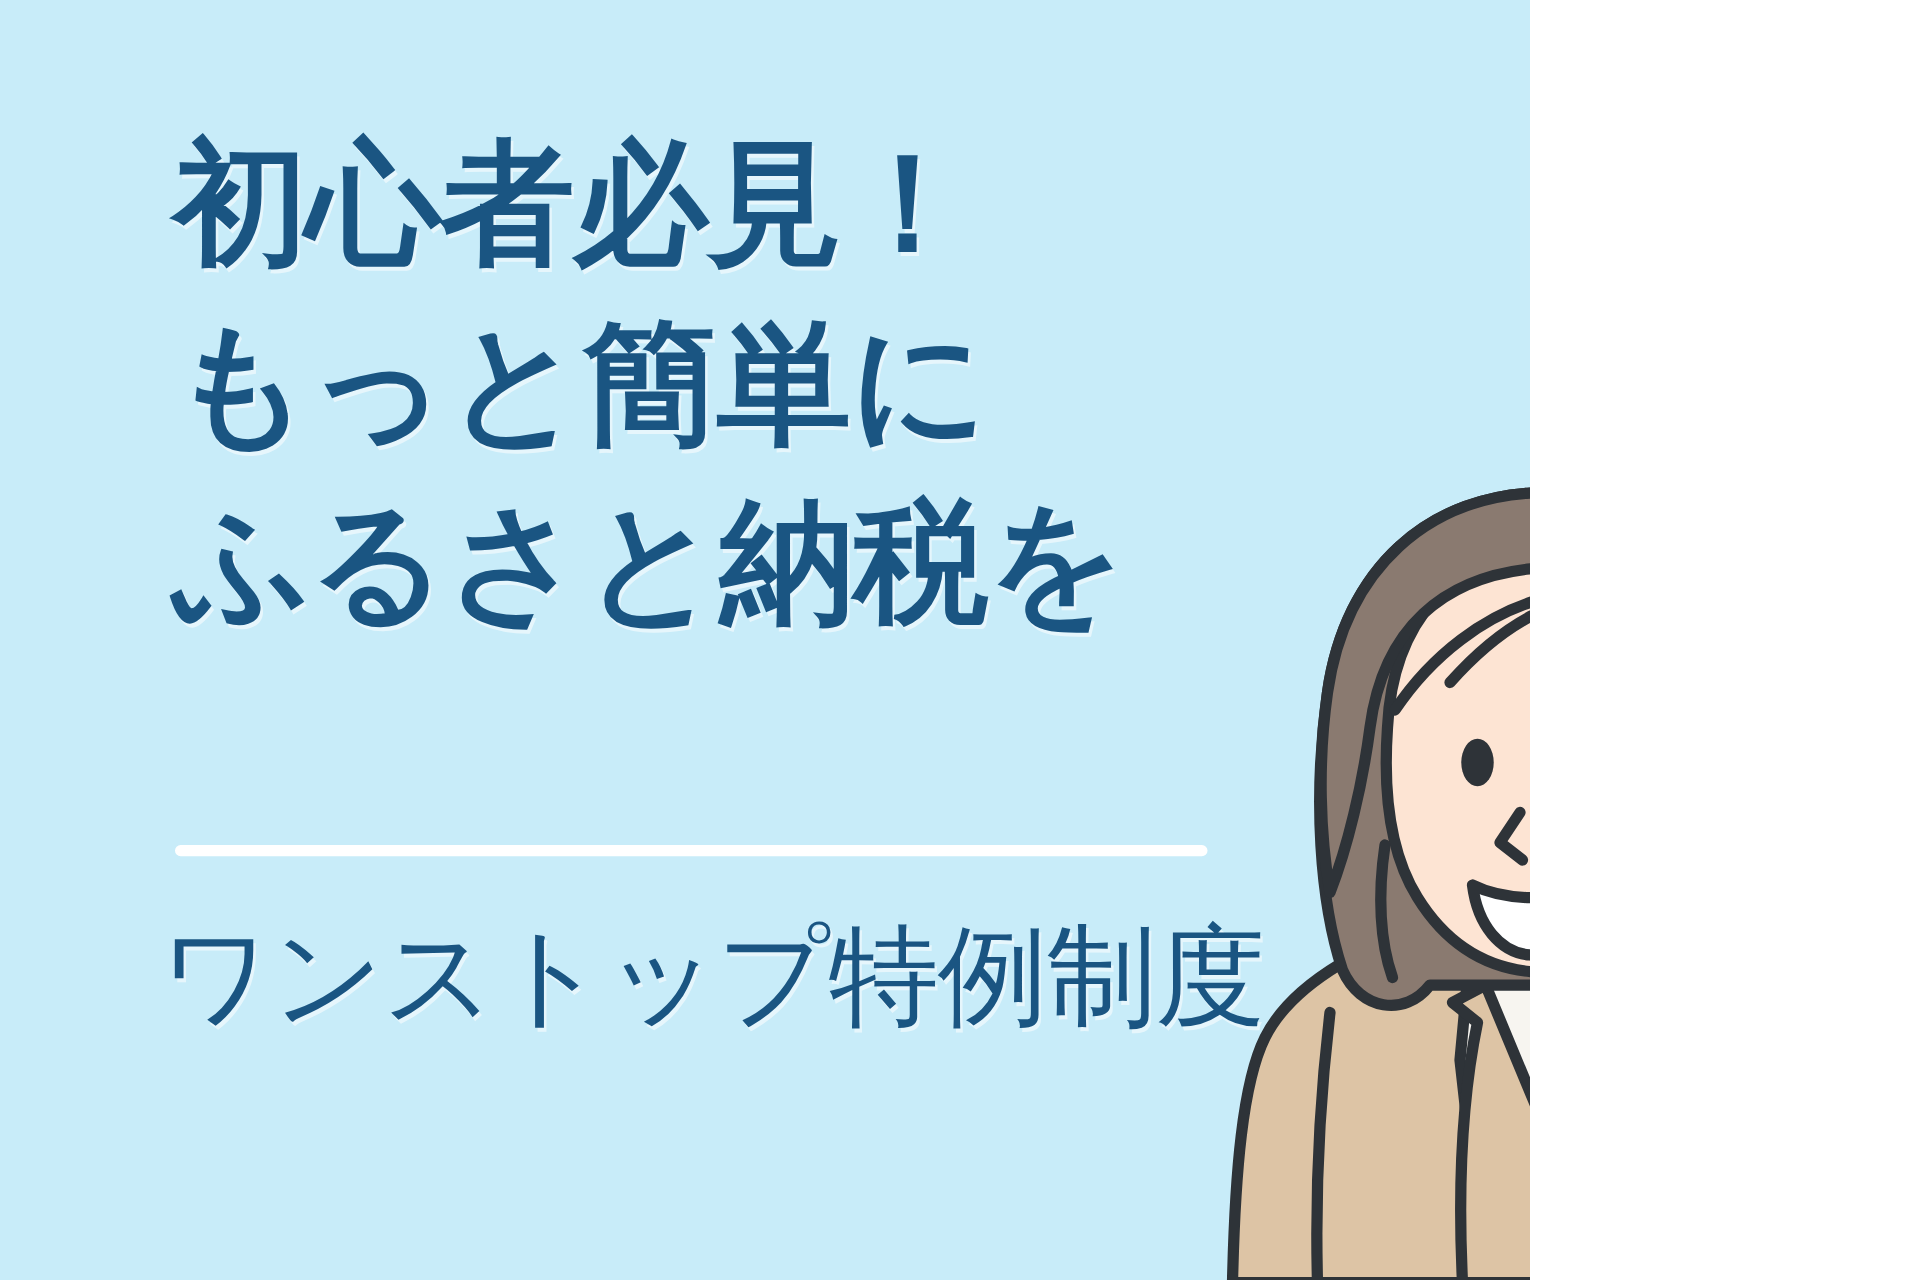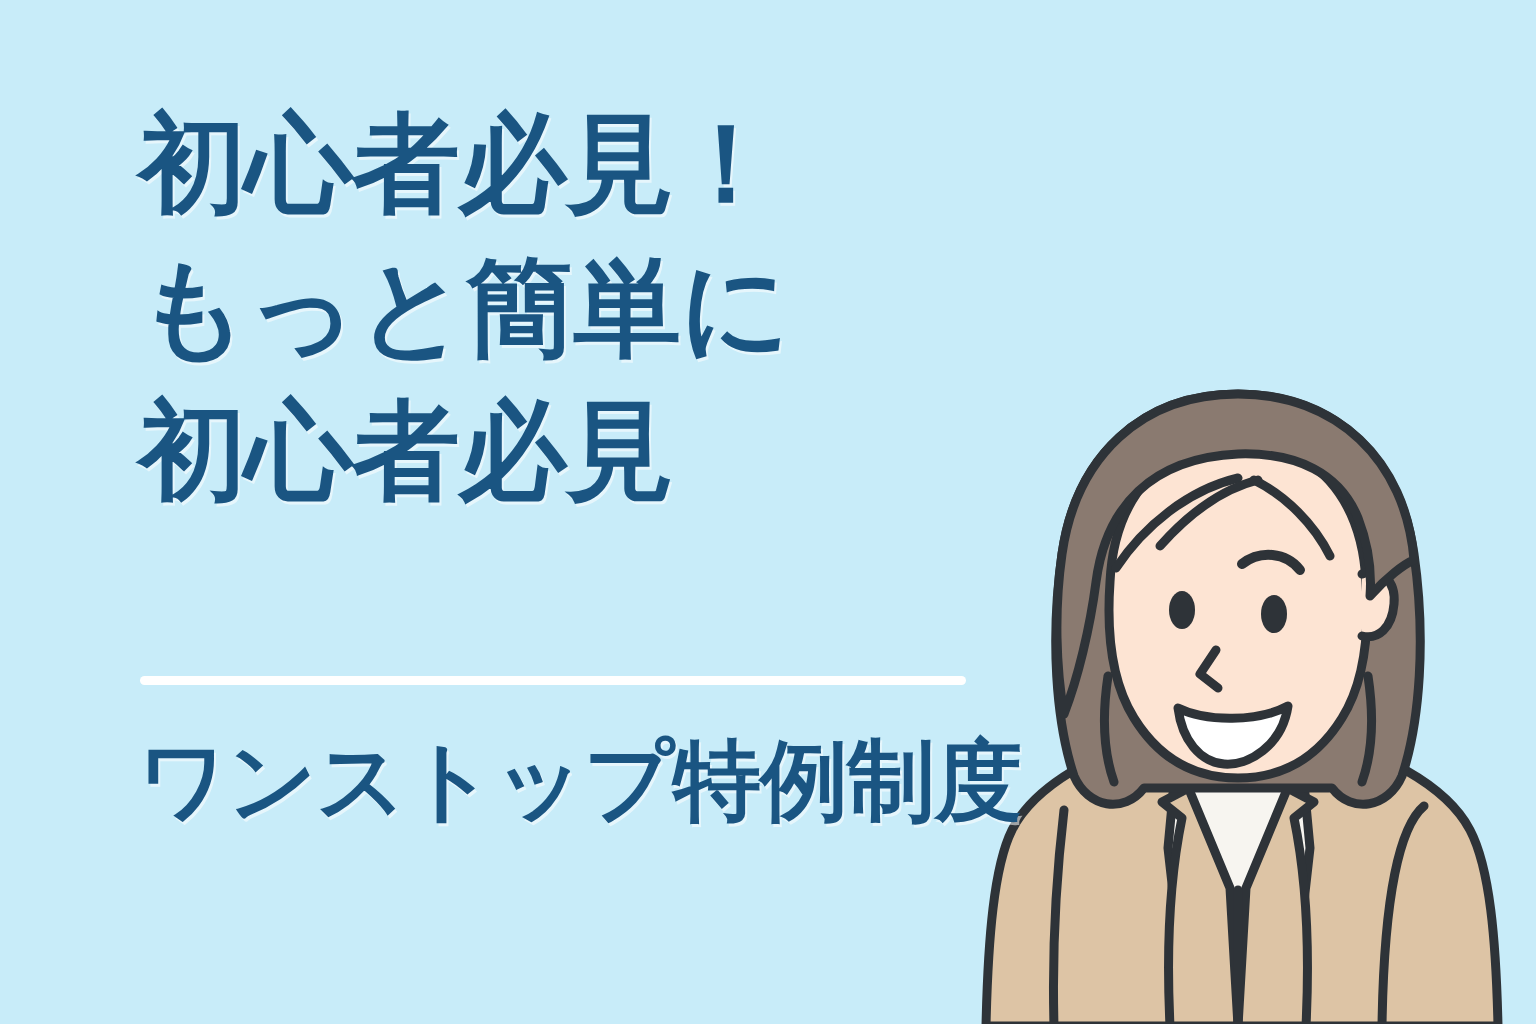--- a/index.html
+++ b/index.html
@@ -7,21 +7,21 @@
     padding: 0;
   }
   body {
     width: 1536px;
     height: 1024px;
     overflow: hidden;
     font-family: "DejaVu Sans", "Liberation Sans", sans-serif;
   }
   #banner {
     position: relative;
-    width: 1536px;
+    width: 1224px;
     height: 1024px;
     background: #c8ecf9;
     overflow: hidden;
   }
 
   
   #text-block {
     position: absolute;
     left: 138px;
     top: 92px;
@@ -46,27 +46,27 @@
     top: 676px;
     width: 826px;
     height: 9px;
     border-radius: 6px;
     background: #ffffff;
     z-index: 4;
   }
 
   #subtitle {
     position: absolute;
-    left: 138px;
+    left: 128px;
     top: 722px;
     width: 900px;
     margin: 0;
     font-size: 88px;
     line-height: 1.34;
-    font-weight: 700;
+    font-weight: 400;
     color: #1a5582;
     letter-spacing: -0.01em;
     text-shadow: 2px 3px 0 rgba(255,255,255,0.55);
     z-index: 4;
     white-space: nowrap;
   }
   #subtitle .sub-line { display: block; }
 
   
   #illustration {
@@ -81,21 +81,21 @@
 </style>
 </head>
 <body>
 
 <div id="banner">
 
   <div id="text-block">
     <h1 class="headline">
       <span class="hl-line">初心者必見！</span>
       <span class="hl-line">もっと簡単に</span>
-      <span class="hl-line">初心者必見</span>
+      <span class="hl-line">ふるさと納税を</span>
     </h1>
   </div>
 
   <div id="divider"></div>
 
   <h2 id="subtitle">
     <span class="sub-line">ワンストップ特例制度</span>
   </h2>
 
   <div id="illustration">

